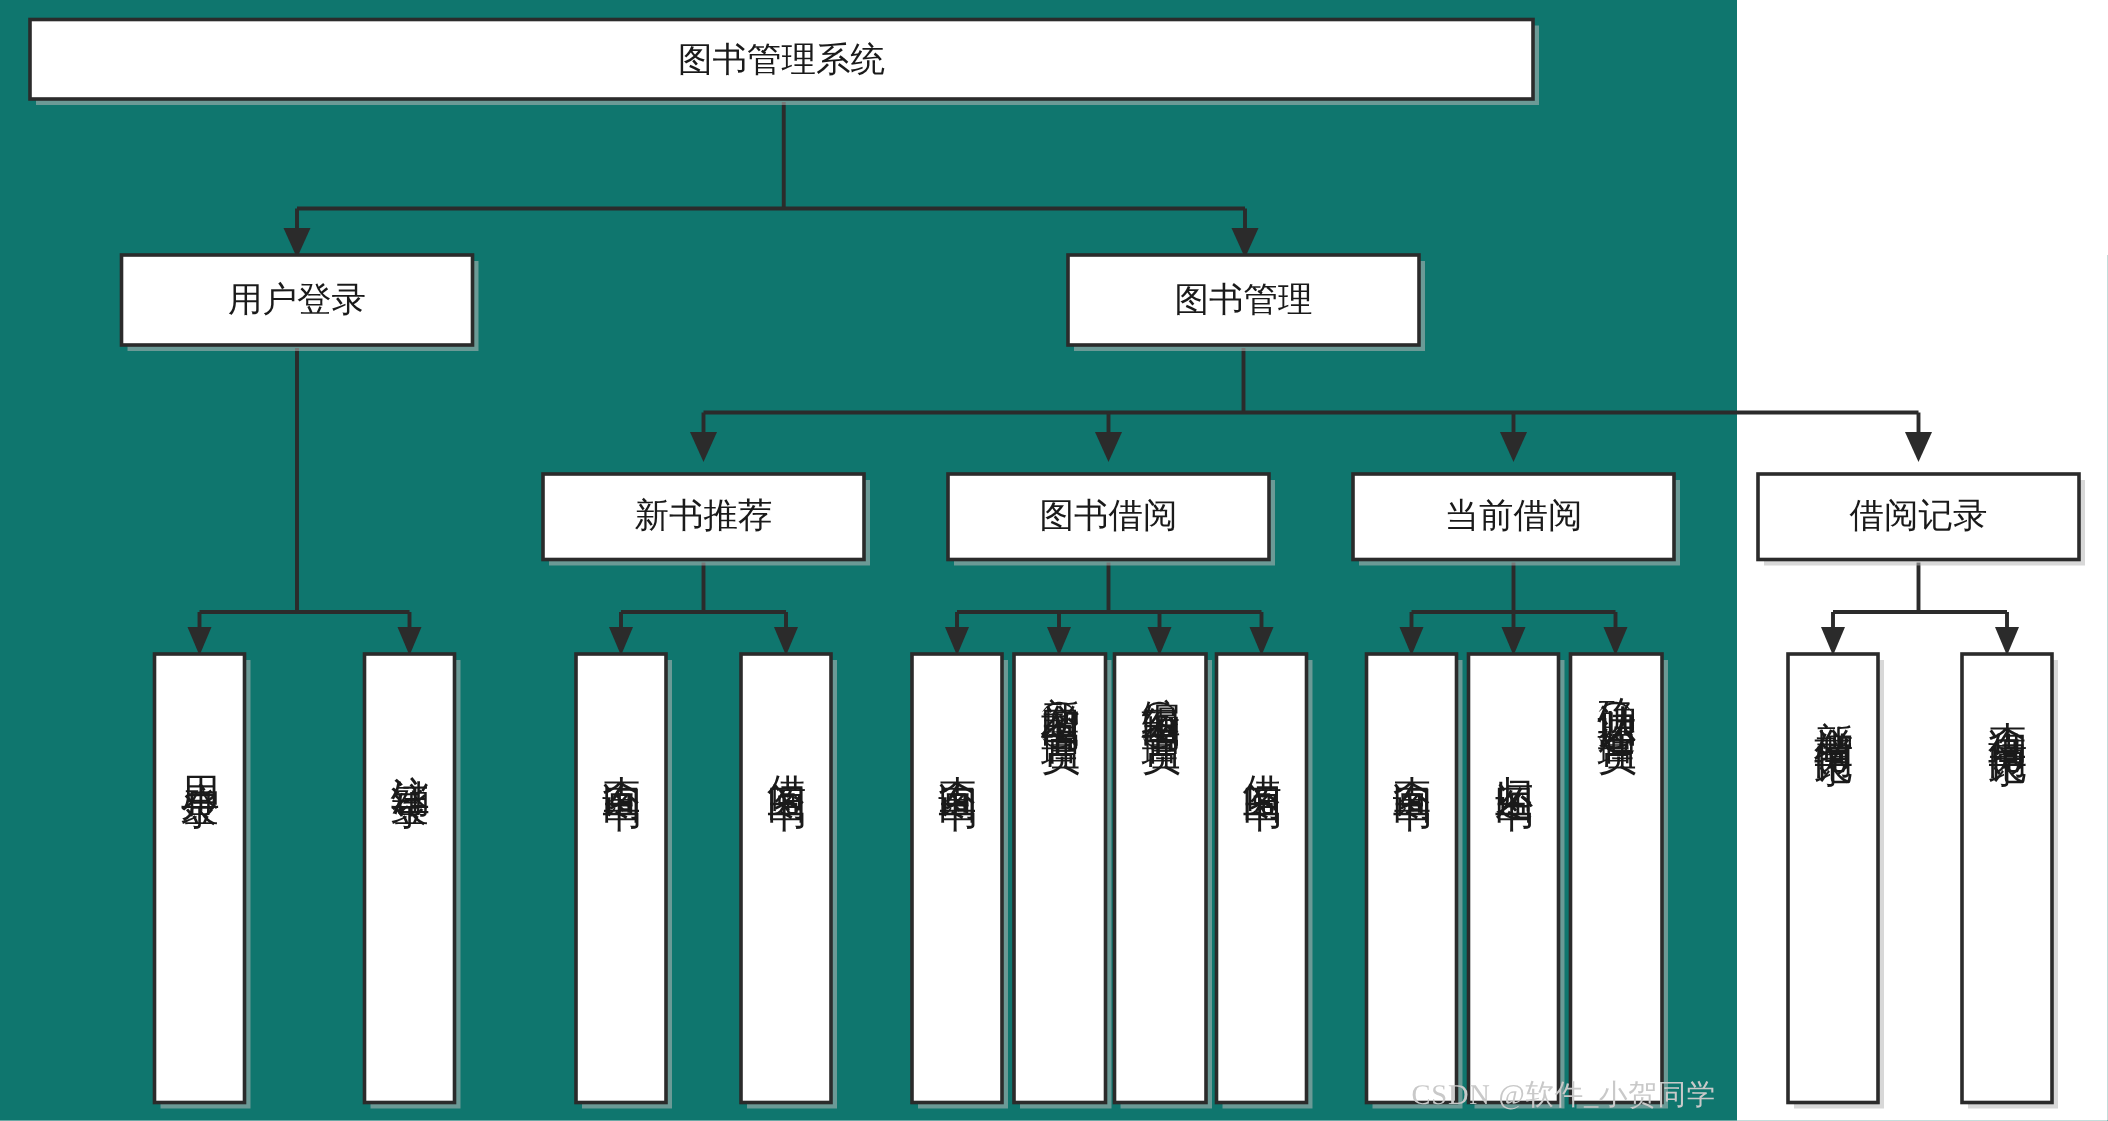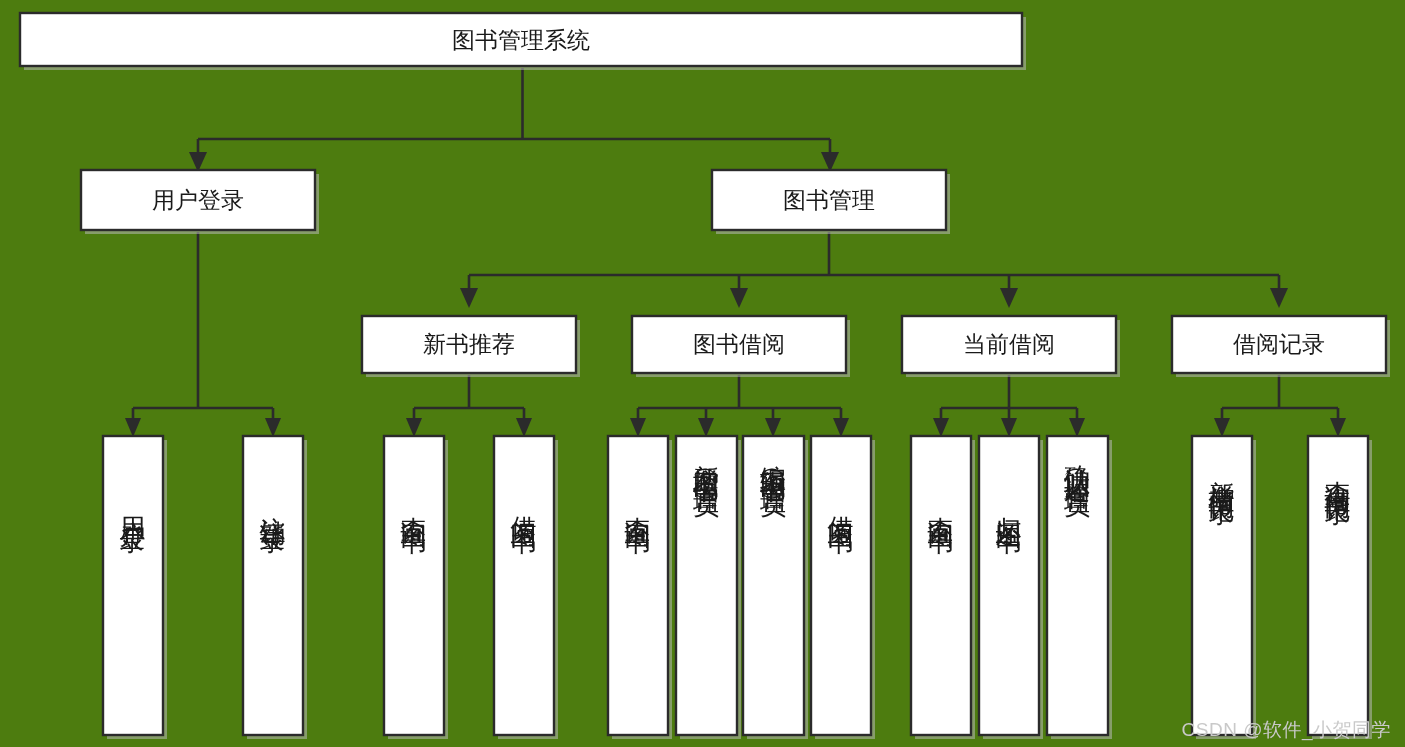--- a/index.html
+++ b/index.html
@@ -8,23 +8,23 @@
     background: #ffffff;
   }
   body {
     width: 1405px;
     height: 747px;
     font-family: "DejaVu Sans", "Liberation Sans", sans-serif;
     overflow: hidden;
   }
   #diagram-root {
     position: relative;
-    width: 1405px;
+    width: 1158px;
     height: 747px;
-    background: #4d7c0f;
+    background: #0f766e;
   }
   svg.flow {
     position: absolute;
     top: 0;
     left: 0;
     width: 1405px;
     height: 747px;
   }
   .node-box {
     fill: #ffffff;
@@ -67,21 +67,21 @@
     line-height: 1.0;
     letter-spacing: 4px;
     color: #1a1a1a;
     white-space: nowrap;
     text-align: center;
   }
   .watermark {
     position: absolute;
     right: 14px;
     bottom: 4px;
-    font-family: Liberation Sans, sans-serif;
+    font-family: Liberation Serif, serif;
     font-size: 19px;
     color: #c9c9c9;
     letter-spacing: 0.5px;
     white-space: nowrap;
   }
 </style>
 </head>
 <body>
 
 <div id="diagram-root">

